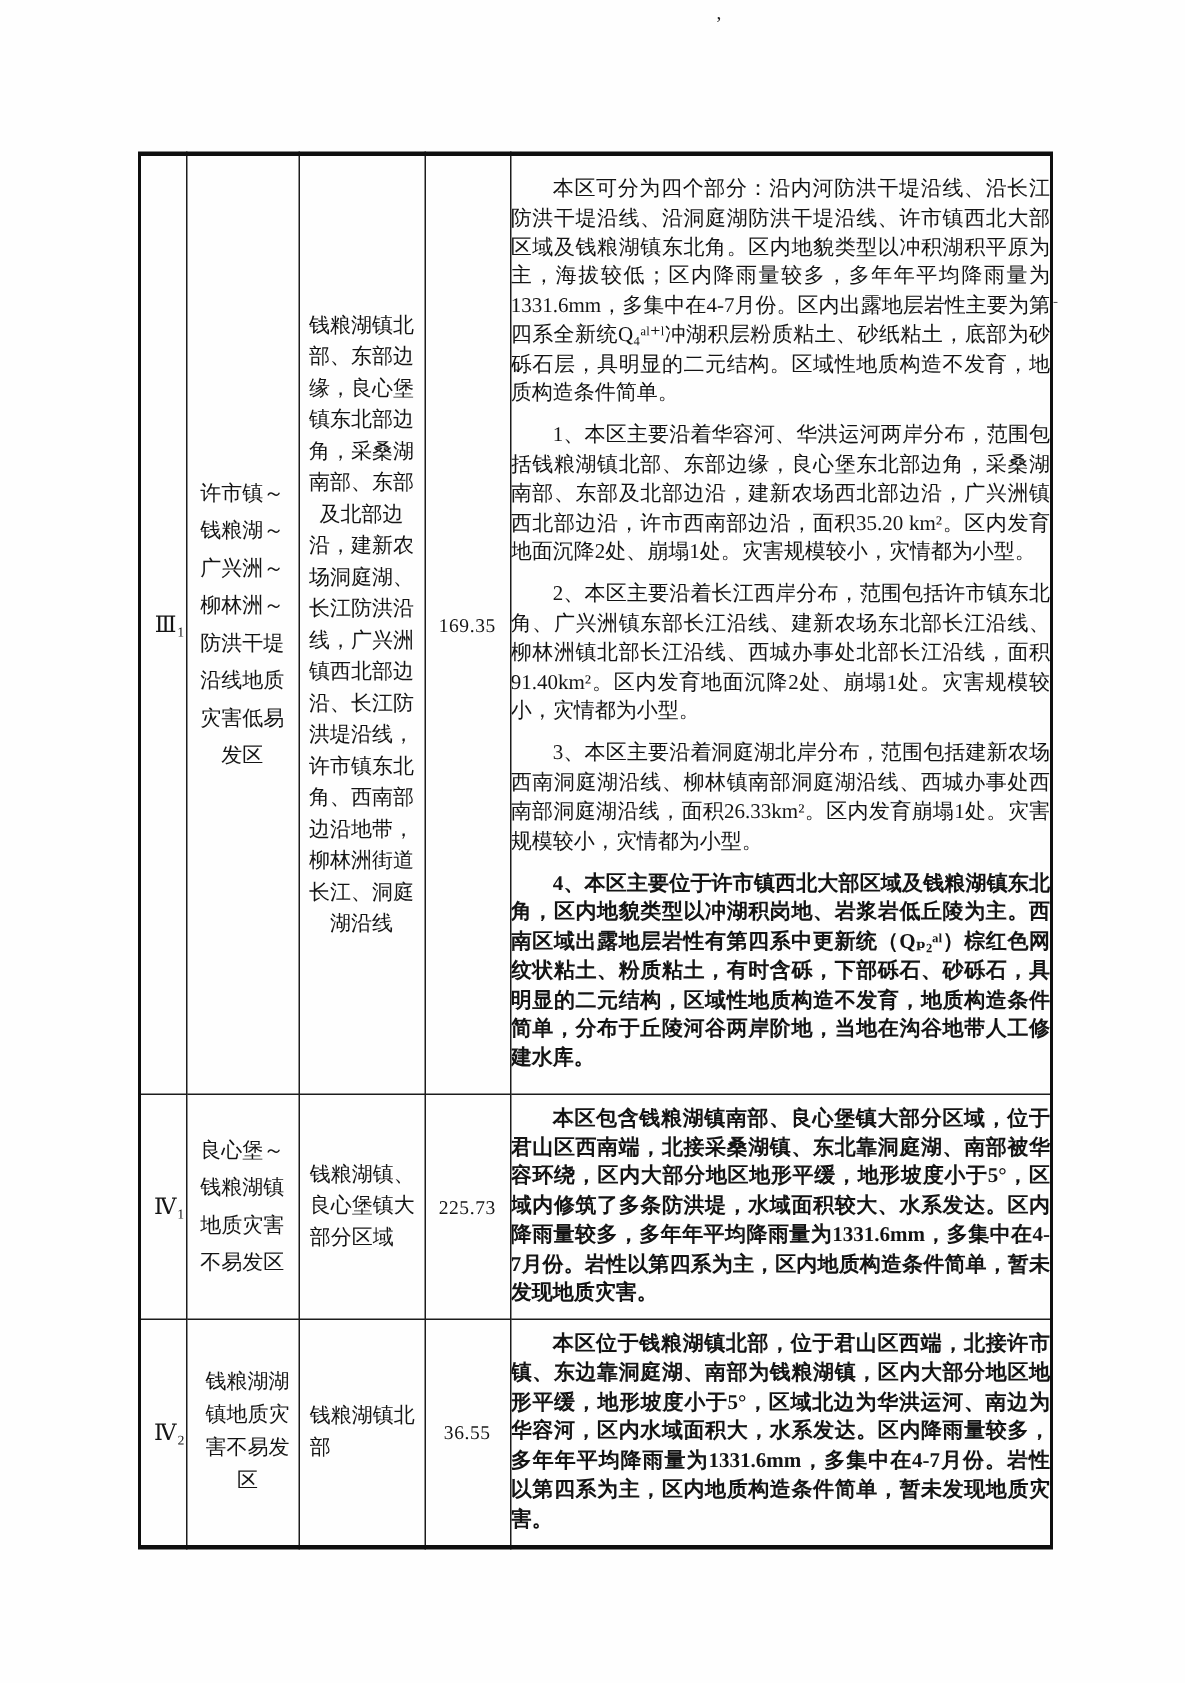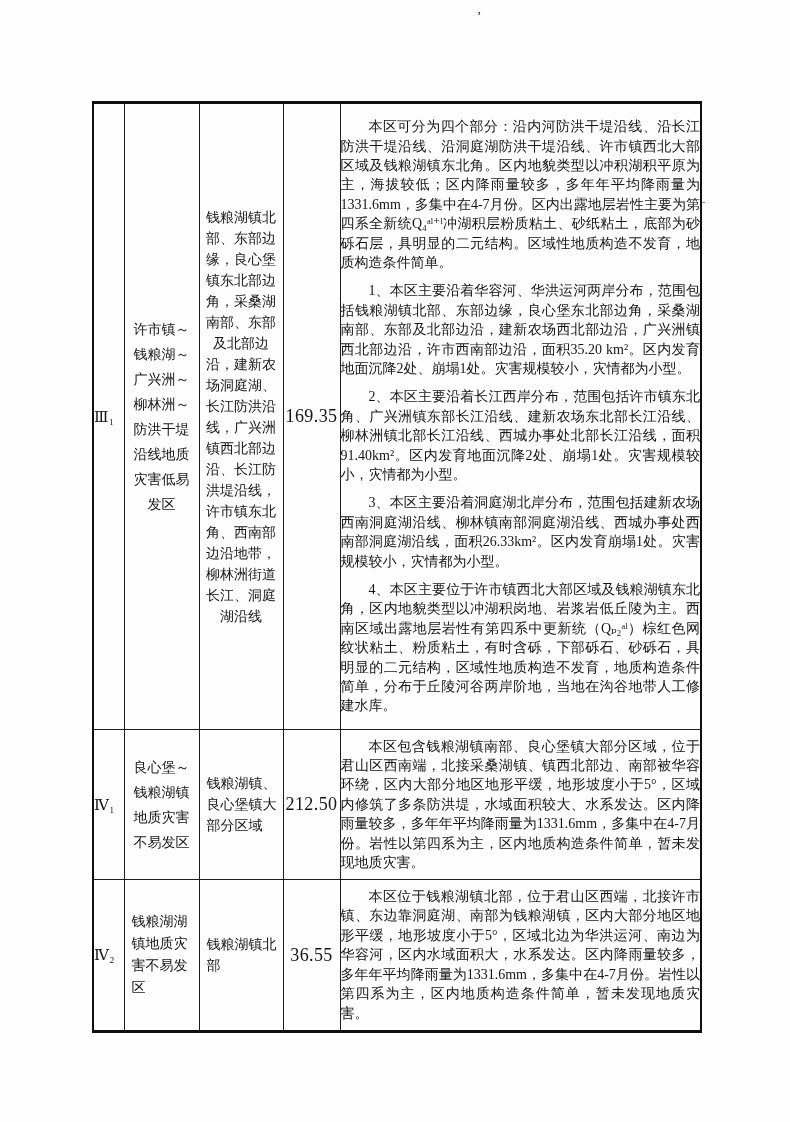--- a/index.html
+++ b/index.html
@@ -31,21 +31,21 @@
     border-top-width: 3px;
     border-bottom-width: 3px;
   }
   .doc-table td {
     border: 1.5px solid #1c1c1c;
     padding: 0;
     vertical-align: middle;
     overflow: hidden;
   }
   .cell-id {
-    text-align: left;
+    text-align: right;
     font-size: 15px;
     letter-spacing: 0.3px;
   }
   .cell-name {
     white-space: pre-line;
     font-size: 14px;
     line-height: 25px;
     text-align: center;
     padding: 0 2px;
   }
@@ -57,47 +57,49 @@
     padding: 0 2px;
     margin-top: 16px;
   }
   .cell-name.align-left,
   .cell-loc.align-left {
     text-align: left;
     padding-left: 7px;
   }
   .cell-name.compact {
     line-height: 22px;
+    text-align: center;
   }
   .v-offset-name {
     vertical-align: top;
     padding-top: 258px;
   }
   .v-offset-loc {
     vertical-align: top;
     padding-top: 98px;
   }
   .cell-area {
     text-align: center;
-    font-size: 18px;
+    font-size: 13px;
     letter-spacing: 0.4px;
   }
   .cell-desc {
     vertical-align: top;
     text-align: justify;
     padding: 3px 5px 0 12px;
     font-size: 14px;
     line-height: 19.4px;
   }
   .cell-desc p {
     margin: 0 0 9px 0;
     text-indent: 2em;
   }
   .cell-desc p:last-child {
     margin-bottom: 0;
+    font-weight: bold;
   }
   .page-num {
     position: absolute;
     top: 1041px;
     left: 0;
     width: 790px;
     text-align: center;
     font-size: 13.5px;
     letter-spacing: 1px;
   }
@@ -174,23 +176,23 @@
       </tr>
       <tr style="height:150px">
         <td class="cell-id">Ⅳ₁</td>
         <td class="cell-name">良心堡～
 钱粮湖镇
 地质灾害
 不易发区</td>
         <td class="cell-loc align-left">钱粮湖镇、
 良心堡镇大
 部分区域</td>
-        <td class="cell-area">212.50</td>
+        <td class="cell-area">225.73</td>
         <td class="cell-desc">
-          <p>本区包含钱粮湖镇南部、良心堡镇大部分区域，位于君山区西南端，北接采桑湖镇、镇西北部边、南部被华容环绕，区内大部分地区地形平缓，地形坡度小于5°，区域内修筑了多条防洪堤，水域面积较大、水系发达。区内降雨量较多，多年年平均降雨量为1331.6mm，多集中在4-7月份。岩性以第四系为主，区内地质构造条件简单，暂未发现地质灾害。</p>
+          <p>本区包含钱粮湖镇南部、良心堡镇大部分区域，位于君山区西南端，北接采桑湖镇、东北靠洞庭湖、南部被华容环绕，区内大部分地区地形平缓，地形坡度小于5°，区域内修筑了多条防洪堤，水域面积较大、水系发达。区内降雨量较多，多年年平均降雨量为1331.6mm，多集中在4-7月份。岩性以第四系为主，区内地质构造条件简单，暂未发现地质灾害。</p>
         </td>
       </tr>
       <tr style="height:152px">
         <td class="cell-id">Ⅳ₂</td>
         <td class="cell-name compact align-left">钱粮湖湖
 镇地质灾
 害不易发
 区</td>
         <td class="cell-loc align-left">钱粮湖镇北
 部</td>

